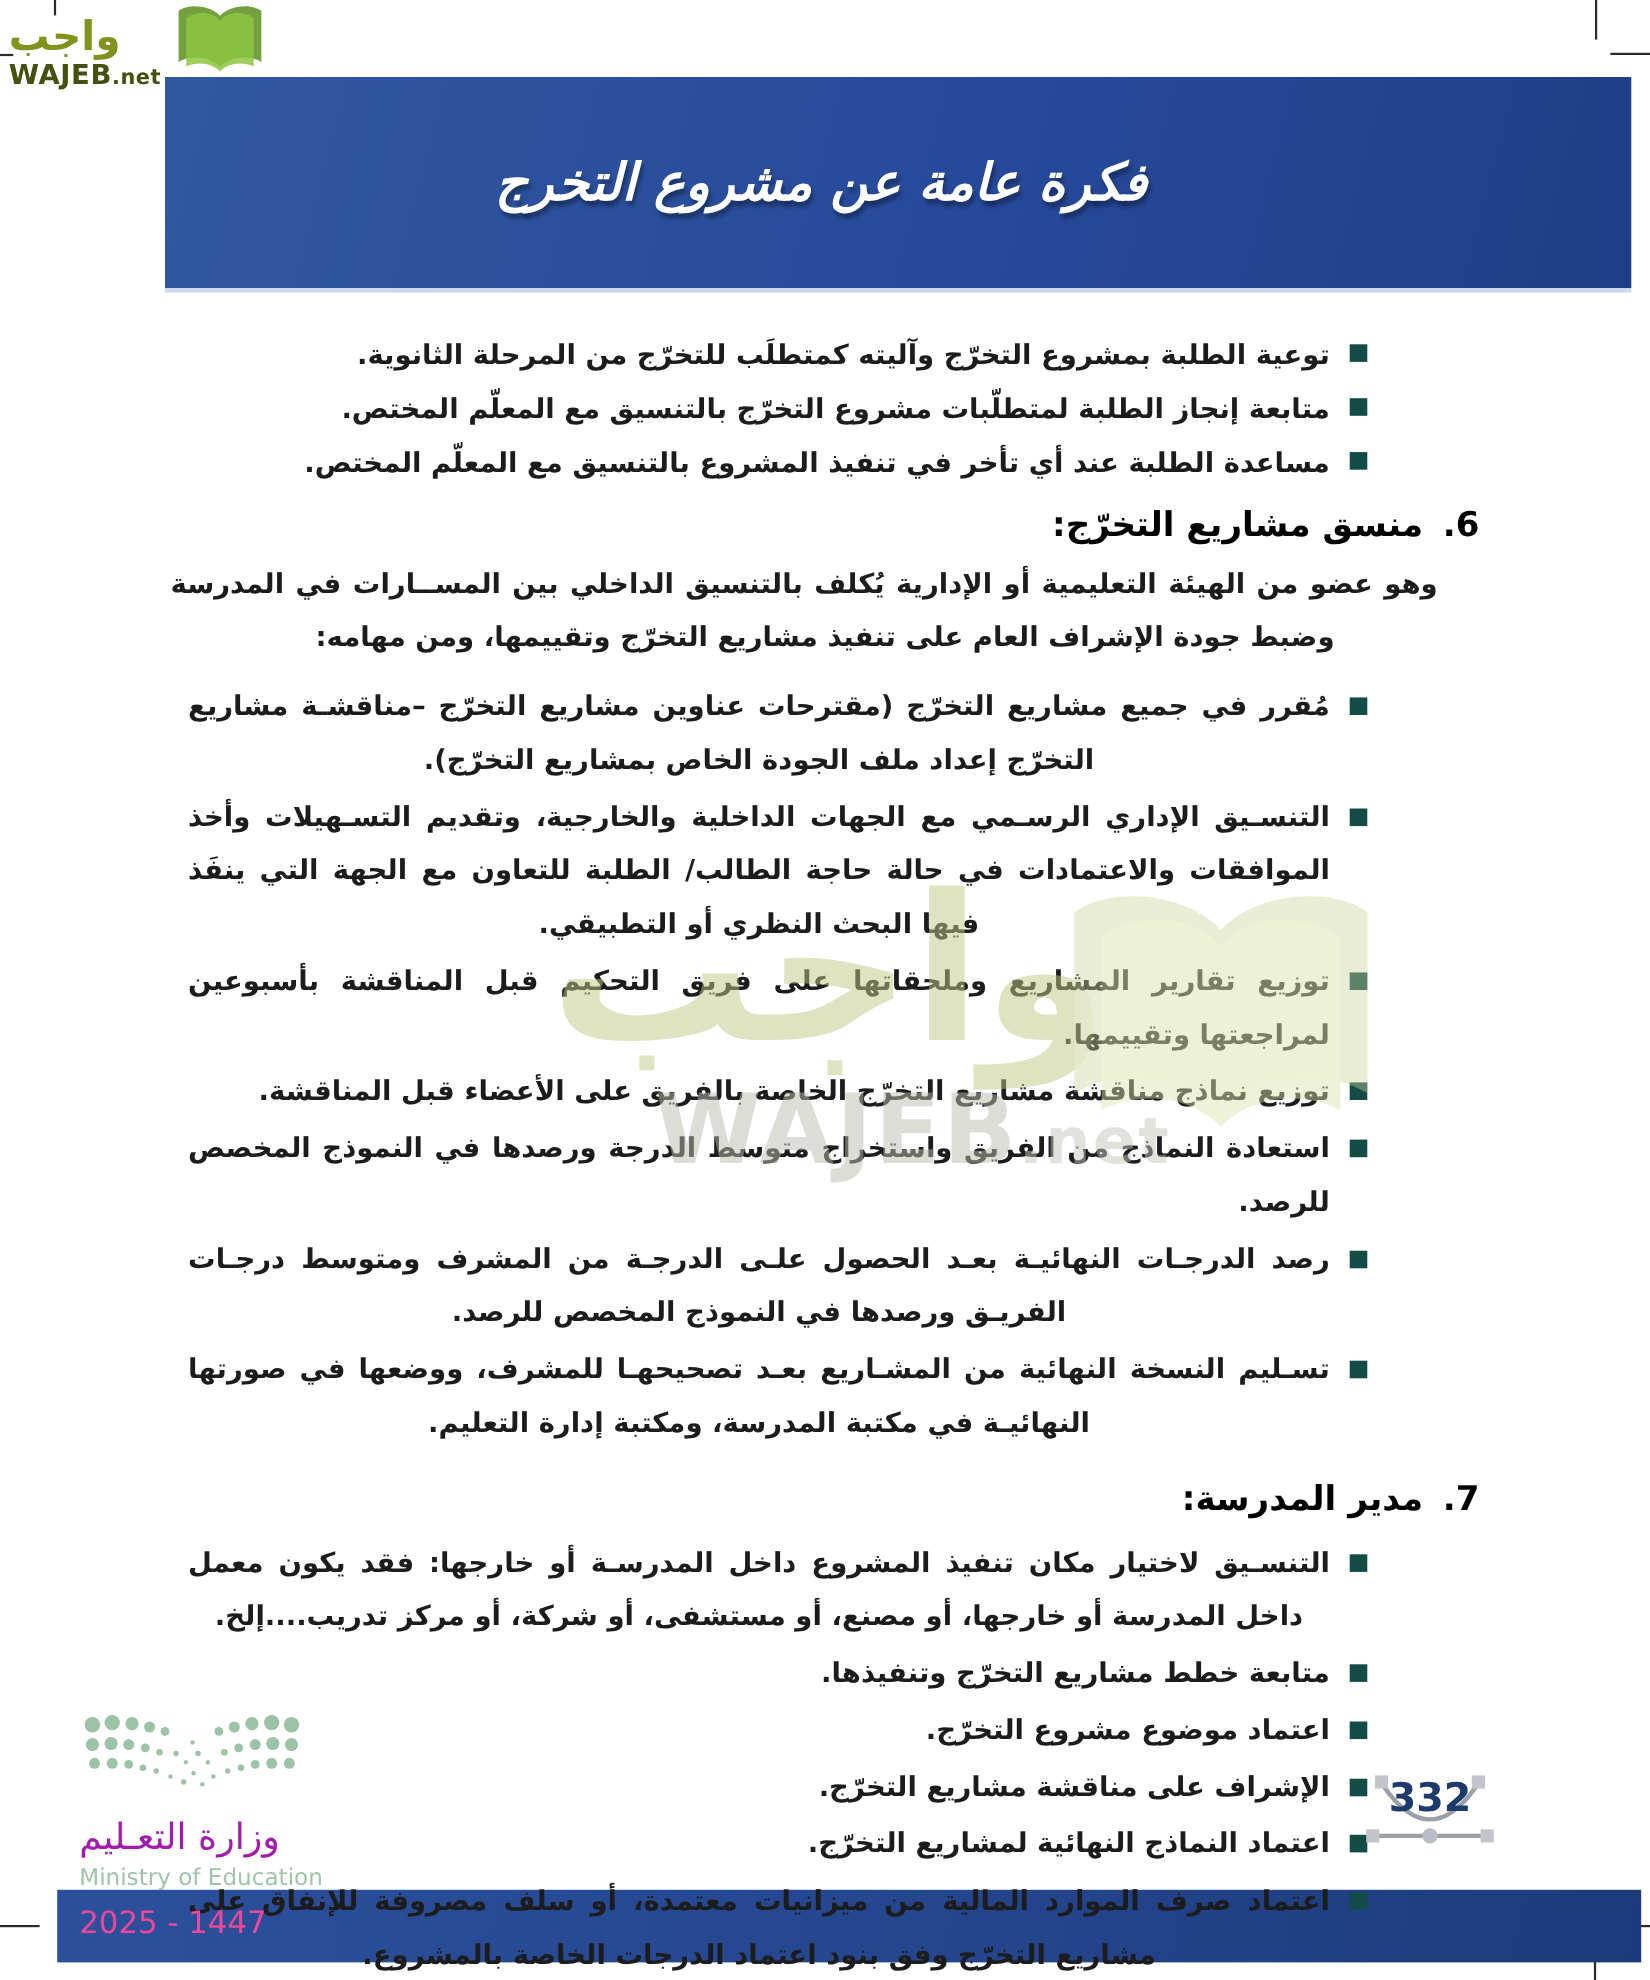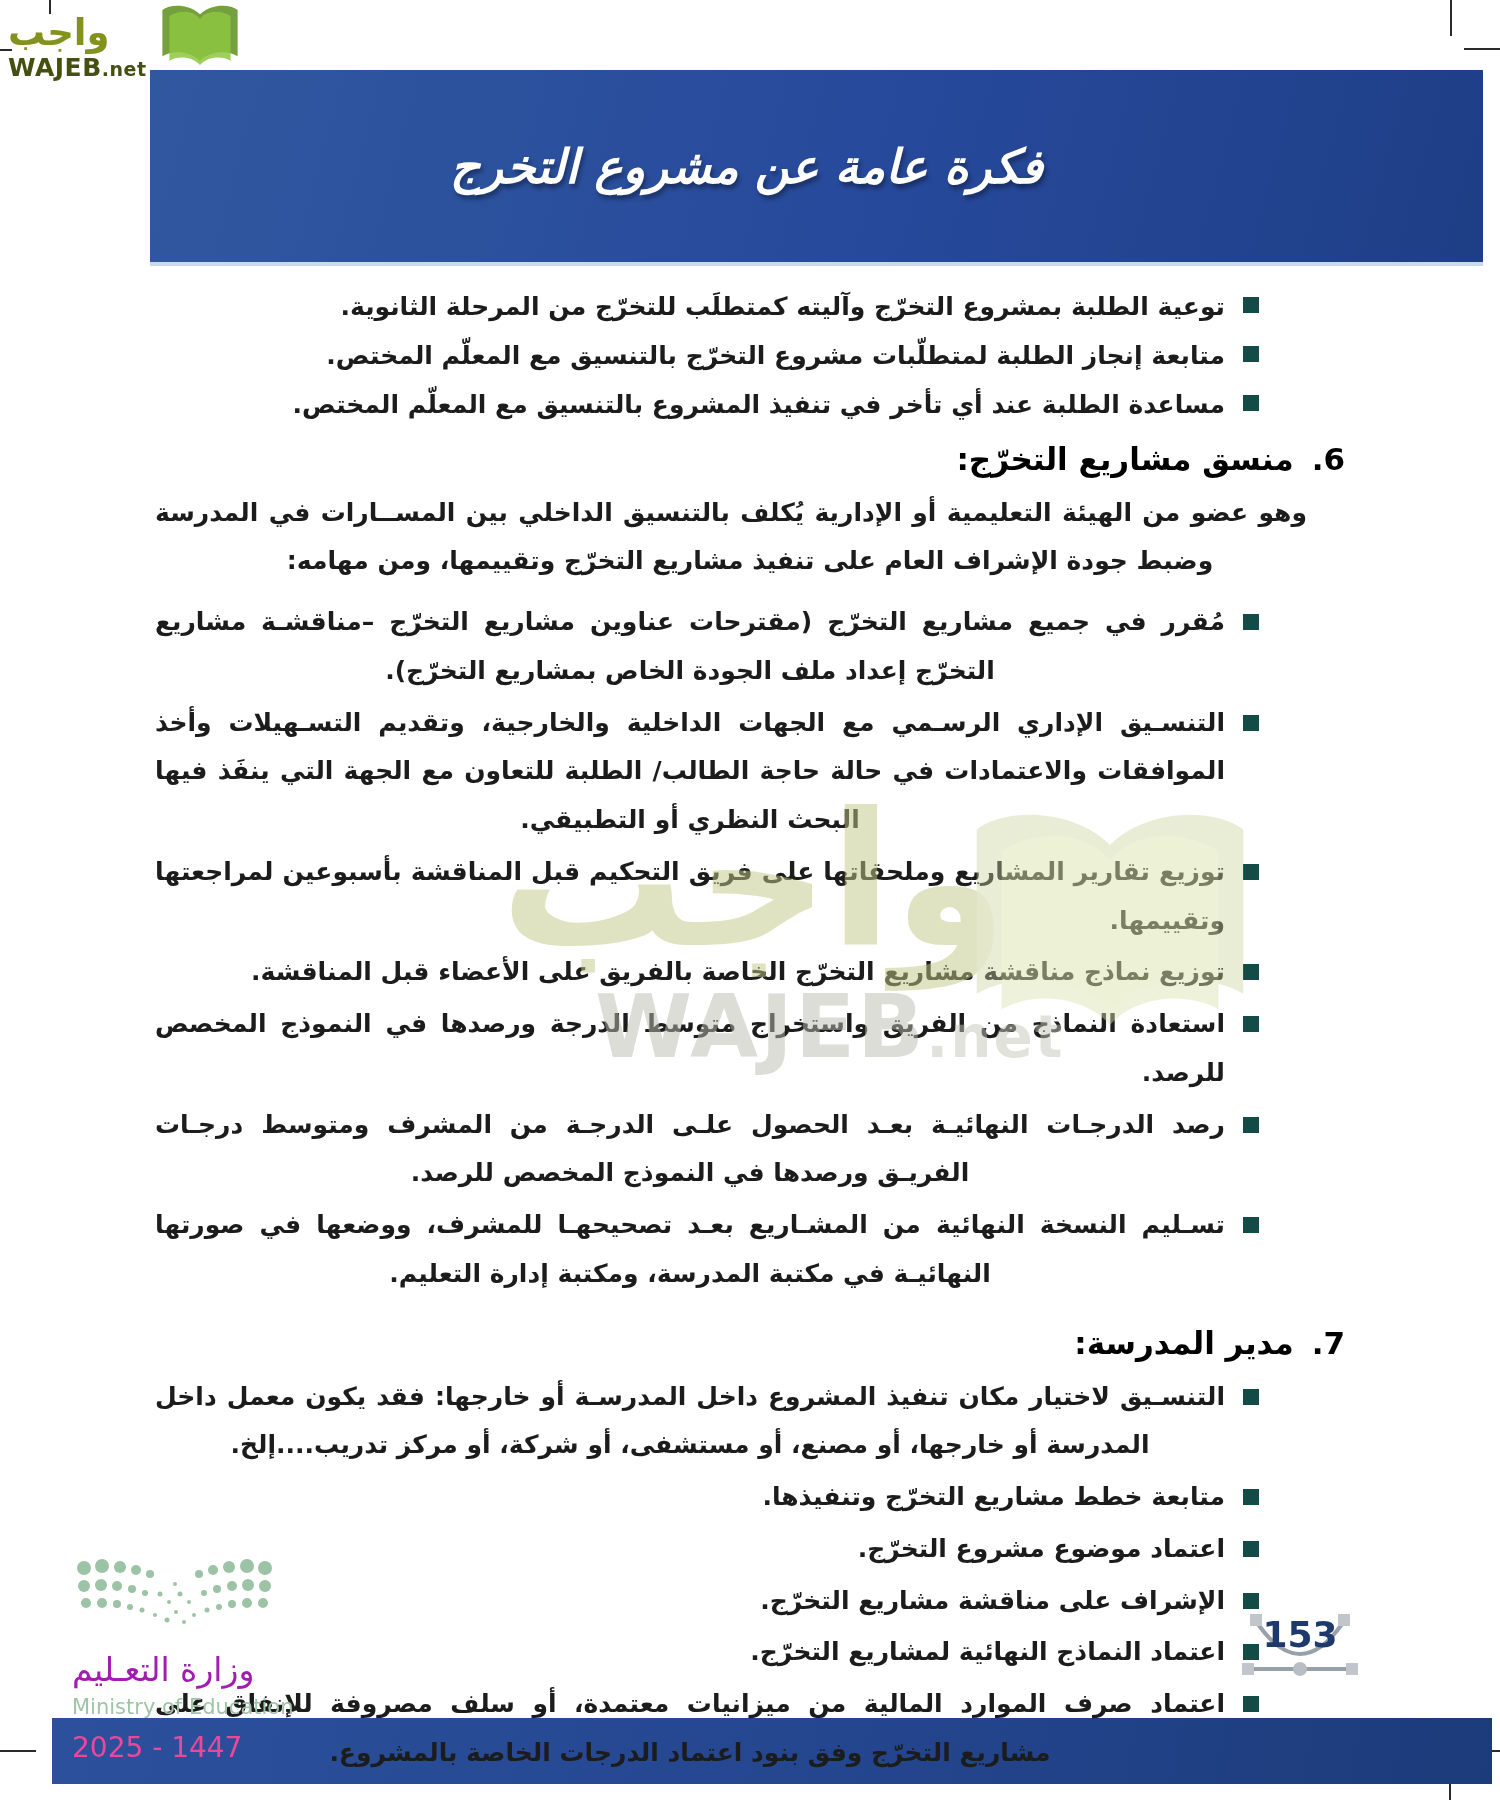--- a/index.html
+++ b/index.html
@@ -23,21 +23,21 @@
   .wl-book{margin-left:8px;}
   
   .banner{position:absolute;left:150px;top:70px;width:1333px;height:192px;z-index:2;
           background:linear-gradient(105deg,#30589f 0%,#27499b 55%,#1e3f86 100%);
           border-bottom:4px solid #ccd8ec;display:flex;align-items:center;justify-content:center;}
   .page-title{color:#ffffff;font-size:47px;font-weight:bold;direction:rtl;margin:0;
               transform:translateX(-70px);text-shadow:2px 4px 4px rgba(0,0,0,.35);font-style:italic;}
   
   .content{position:absolute;left:155px;right:155px;top:284px;z-index:3;direction:rtl;
            color:#1c1c1c;font-weight:bold;font-size:25px;}
-  ul.bullets{margin:0;padding:0 120px 0 0;list-style:none;}
+  ul.bullets{margin:16px;padding:0 120px 0 0;list-style:none;}
   ul.bullets li{position:relative;text-align:justify;line-height:1.95;margin-bottom:3px;}
   ul.bullets li::before{content:"";position:absolute;right:-34px;top:16px;width:16px;height:16px;background:#134c46;}
   ul.bullets.intro li{line-height:1.8;margin-bottom:4px;}
   ul.bullets.intro li::before{top:13px;}
   ul.bullets li.wrap{text-align:justify;text-align-last:center;}
   .sec-heading{color:#000000;font-size:31px;font-weight:bold;text-align:right;margin:14px 0 12px 0;}
   .sec-heading .num{margin-inline-end:18px;}
   .sec-heading.h7{margin-top:26px;}
   .para{margin:10px 0 14px 0;line-height:1.9;text-align:justify;text-align-last:center;text-indent:38px;}
   
@@ -193,18 +193,18 @@
   <div class="pagenum">
     <svg width="124" height="96" viewBox="0 0 124 96">
       <path d="M20 18 Q62 78 104 18" fill="none" stroke="#9aa0a8" stroke-width="4"></path>
       <rect x="12" y="8" width="12" height="12" fill="#c2c6cc"></rect>
       <rect x="100" y="8" width="12" height="12" fill="#c2c6cc"></rect>
       <line x1="8" y1="63" x2="116" y2="63" stroke="#9aa0a8" stroke-width="4"></line>
       <rect x="4" y="57" width="12" height="12" fill="#c2c6cc"></rect>
       <rect x="108" y="57" width="12" height="12" fill="#c2c6cc"></rect>
       <circle cx="62" cy="63" r="7" fill="#b9bec6"></circle>
     </svg>
-    <div class="num">153</div>
+    <div class="num">332</div>
   </div>
 
   <div class="bottom-bar"></div>
 
 </div>
 
 </body></html>

